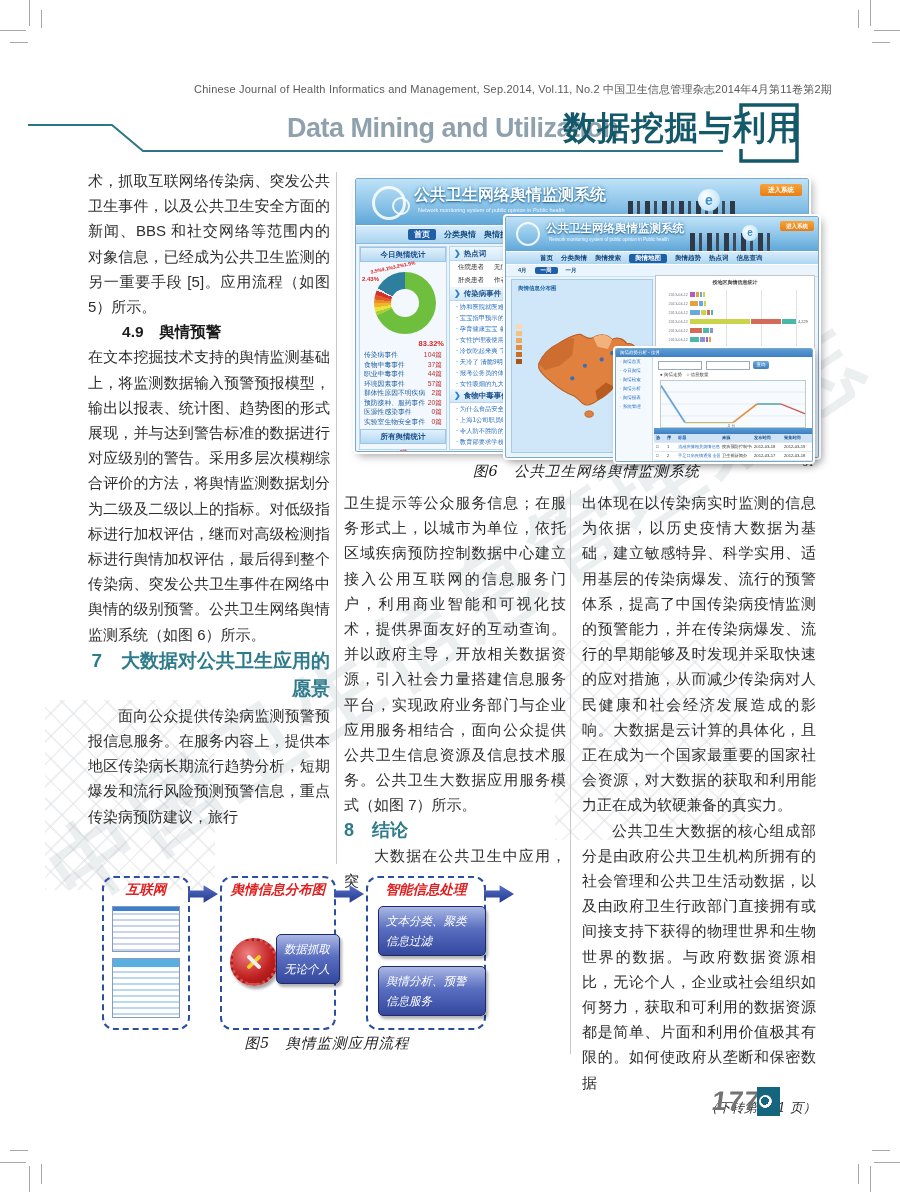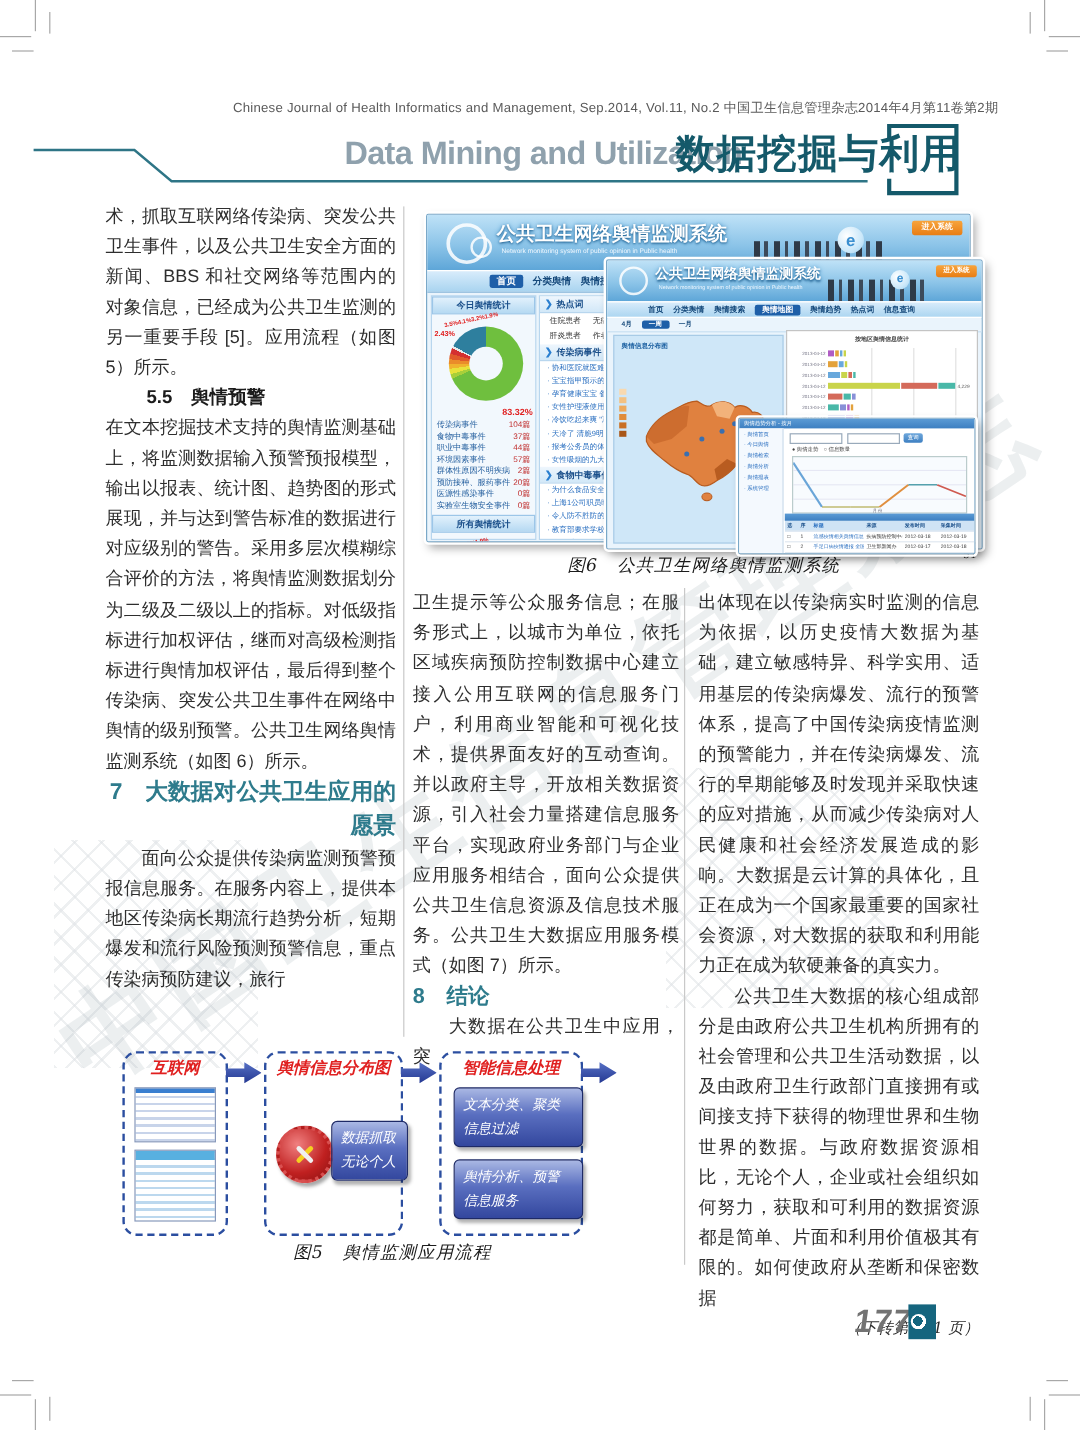--- a/index.html
+++ b/index.html
@@ -157,21 +157,21 @@
     <path d="M741 117 L741 105 L797 105 L797 161 L741 161 L741 149" stroke="#14596a" stroke-width="3.5" fill="none"></path>
   </svg>
   <div class="ban-en">Data Mining and Utilization</div>
   <div class="ban-zh">数据挖掘与利用</div>
 
   <div class="divider" style="left:336px;top:172px;height:692px"></div>
   <div class="divider" style="left:570px;top:490px;height:564px"></div>
 
   <div class="col" style="left:88px;top:168px;width:242px;">
     <p>术，抓取互联网络传染病、突发公共卫生事件，以及公共卫生安全方面的新闻、BBS 和社交网络等范围内的对象信息，已经成为公共卫生监测的另一重要手段 [5]。应用流程（如图 5）所示。</p>
-    <p class="h62">5.5　舆情预警</p>
+    <p class="h62">4.9　舆情预警</p>
     <p>在文本挖掘技术支持的舆情监测基础上，将监测数据输入预警预报模型，输出以报表、统计图、趋势图的形式展现，并与达到警告标准的数据进行对应级别的警告。采用多层次模糊综合评价的方法，将舆情监测数据划分为二级及二级以上的指标。对低级指标进行加权评估，继而对高级检测指标进行舆情加权评估，最后得到整个传染病、突发公共卫生事件在网络中舆情的级别预警。公共卫生网络舆情监测系统（如图 6）所示。</p>
     <p class="h7">7　大数据对公共卫生应用的愿景</p>
     <p class="ind">面向公众提供传染病监测预警预报信息服务。在服务内容上，提供本地区传染病长期流行趋势分析，短期爆发和流行风险预测预警信息，重点传染病预防建议，旅行</p>
   </div>
 
   <div class="col" style="left:344px;top:490px;width:222px;">
     <p>卫生提示等公众服务信息；在服务形式上，以城市为单位，依托区域疾病预防控制数据中心建立接入公用互联网的信息服务门户，利用商业智能和可视化技术，提供界面友好的互动查询。并以政府主导，开放相关数据资源，引入社会力量搭建信息服务平台，实现政府业务部门与企业应用服务相结合，面向公众提供公共卫生信息资源及信息技术服务。公共卫生大数据应用服务模式（如图 7）所示。</p>
     <p class="h8">8　结论</p>
     <p class="ind">大数据在公共卫生中应用，突</p>
   </div>

